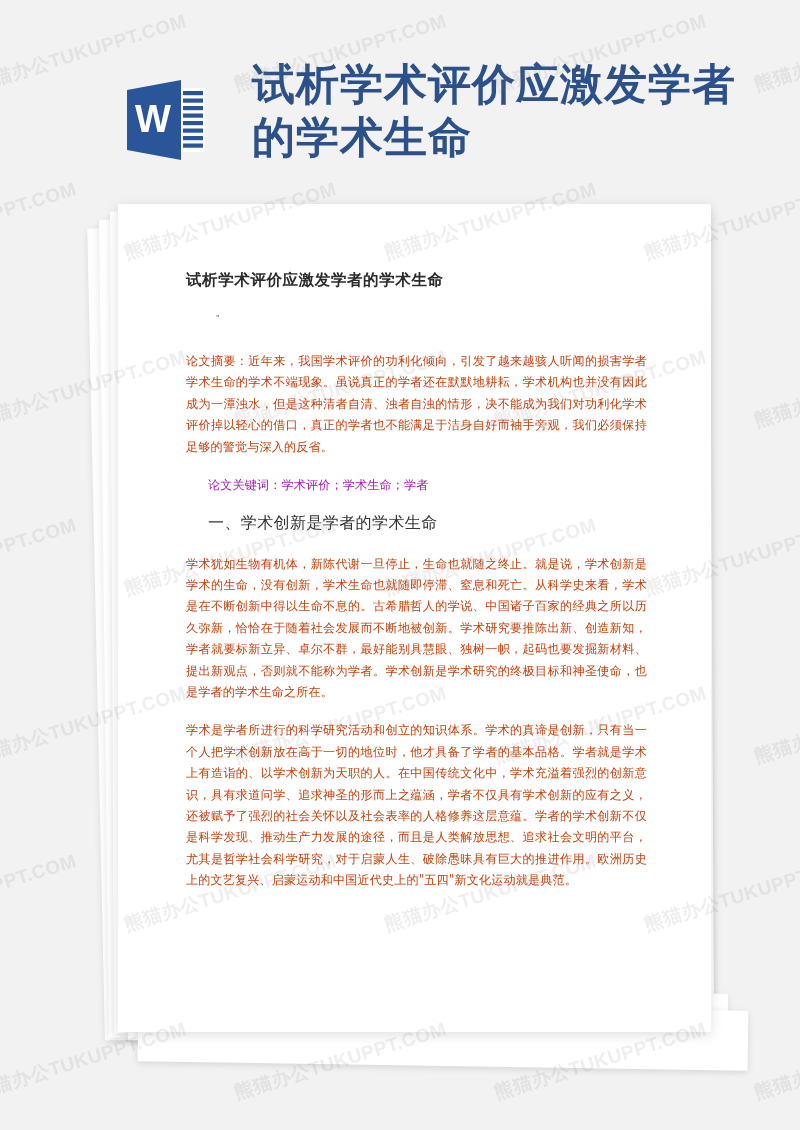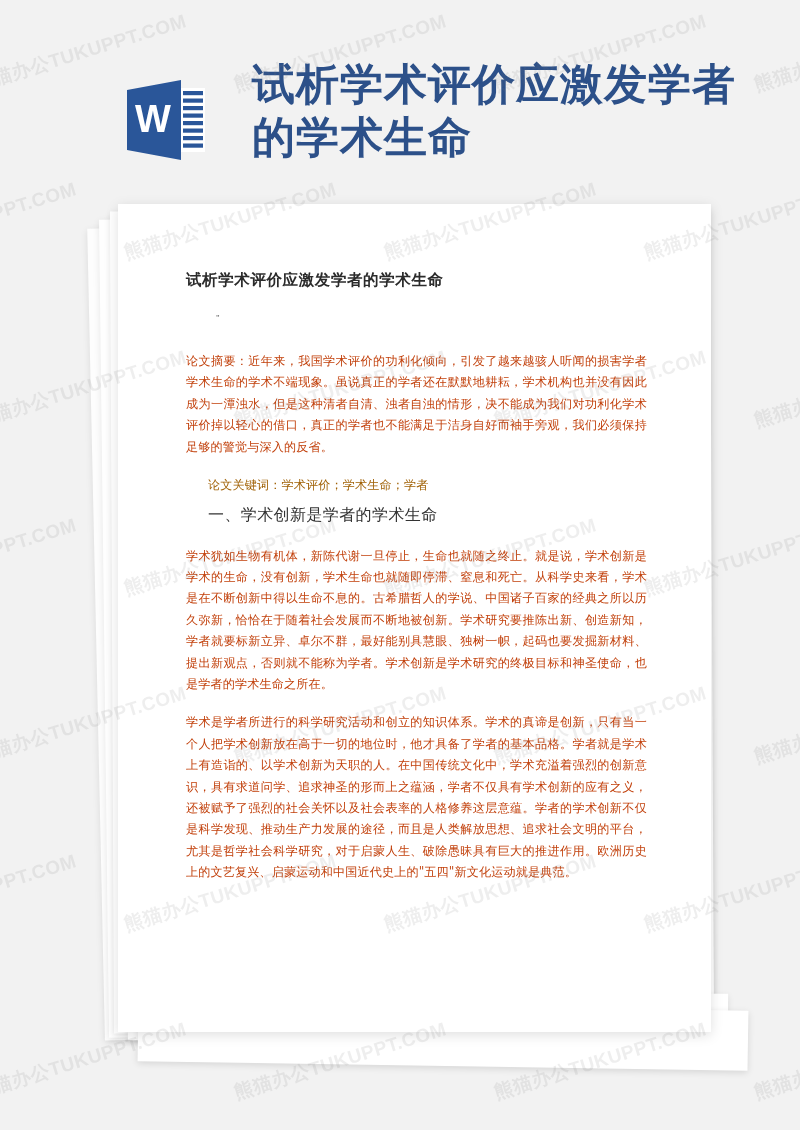--- a/index.html
+++ b/index.html
@@ -153,22 +153,22 @@
     color: #c2410c;
     text-align: justify;
     margin-bottom: 17px;
     letter-spacing: 0.15px;
     font-family: "DejaVu Serif", "Liberation Serif", serif;
   }
 
   .doc-meta {
     font-size: 12.1px;
     line-height: 1.77;
-    color: #a16207;
-    margin-bottom: 5px;
+    color: #a21caf;
+    margin-bottom: 13px;
     text-indent: 22px;
     letter-spacing: 0.15px;
     font-family: "DejaVu Serif", "Liberation Serif", serif;
   }
 
   .doc-h2 {
     font-size: 16px;
     line-height: 1.77;
     color: #333;
     margin-bottom: 16px;

